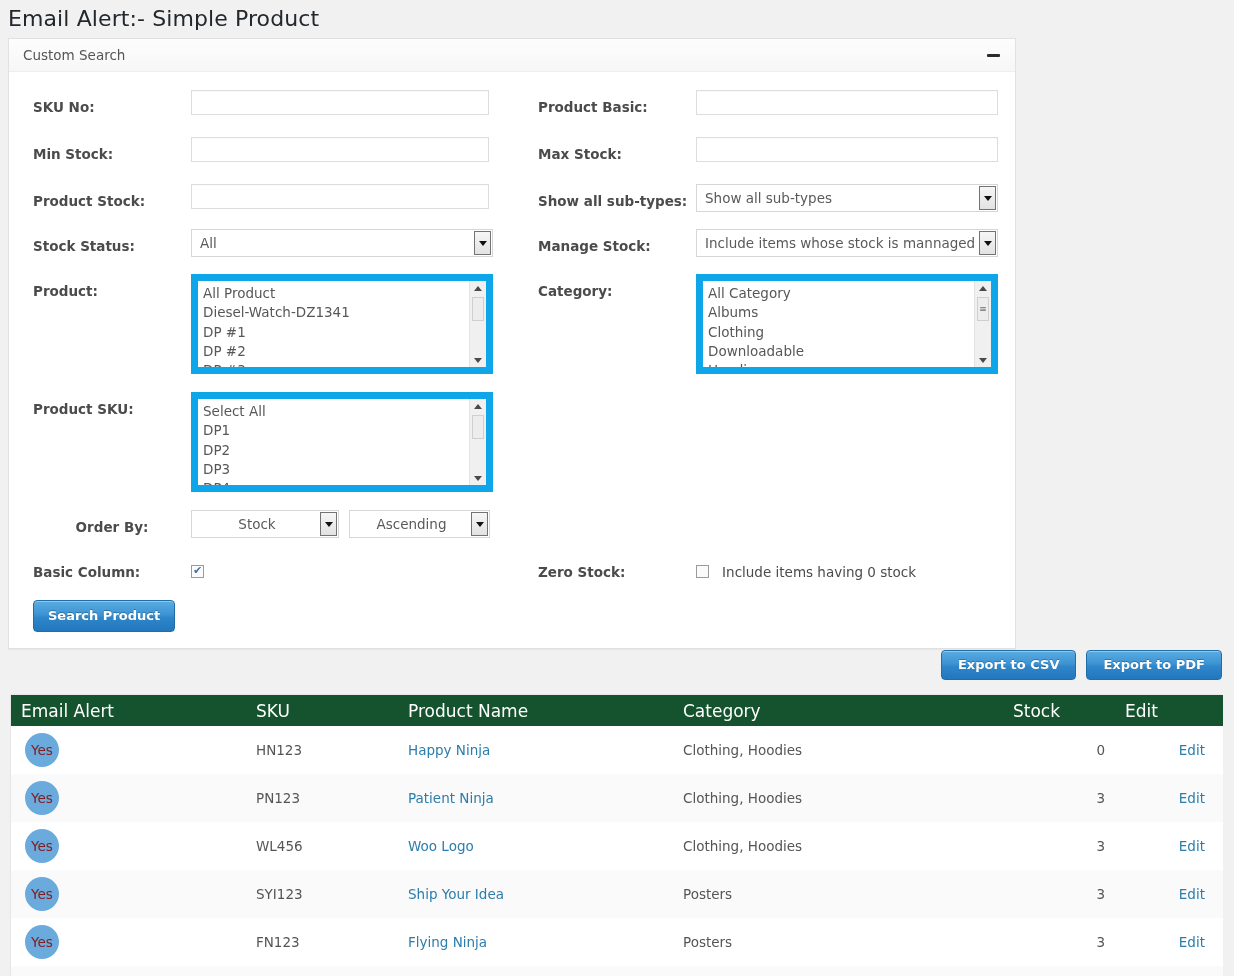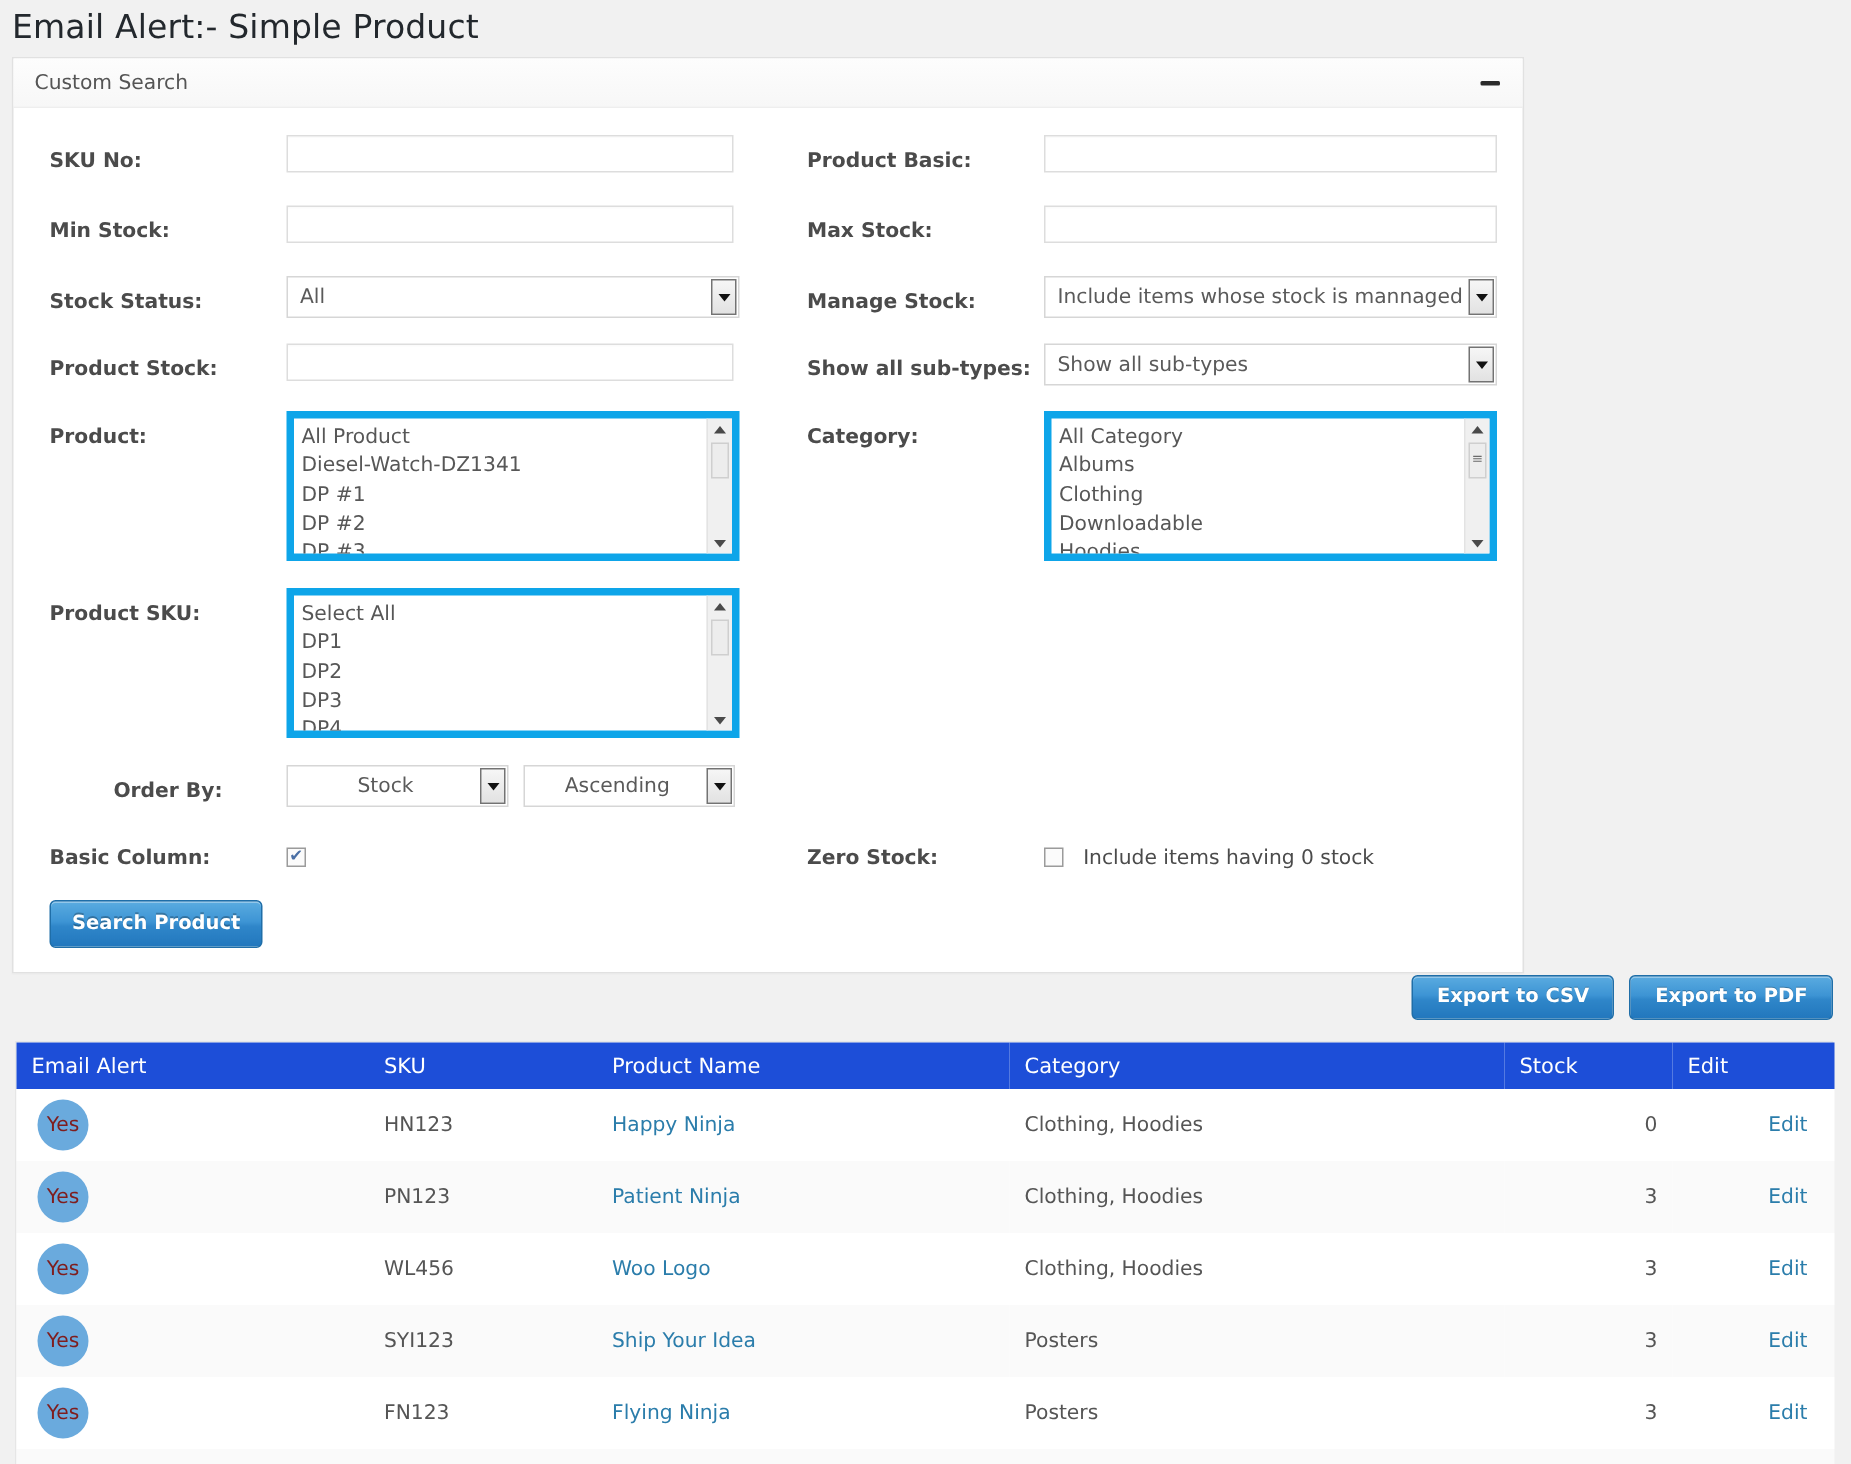--- a/index.html
+++ b/index.html
@@ -157,21 +157,21 @@
   .sel-stock   { width: 302px; }
   .sel-manage  { width: 302px; }
   .sel-subtype { width: 302px; }
   .sel-orderby { width: 148px; }
   .sel-orderdir{ width: 141px; }
 
   
   .listbox {
     width: 302px;
     height: 100px;
-    border: 5px solid #0ea5e9;
+    border: 7px solid #0ea5e9;
     background: #fff;
     box-sizing: border-box;
     position: relative;
     overflow: hidden;
     display: flex;
   }
   .listbox .opts {
     flex: 1 1 auto;
     padding: 3px 0 0 5px;
     overflow: hidden;
@@ -294,23 +294,23 @@
     background: #fff;
     border: 1px solid #e6e6e6;
     box-sizing: border-box;
   }
   table.rt {
     width: 100%;
     border-collapse: collapse;
     table-layout: fixed;
   }
   table.rt thead th {
-    background: #1d4ed8;
+    background: #14532d;
     color: #ffffff;
-    font-size: 14px;
+    font-size: 17px;
     font-weight: normal;
     text-align: left;
     height: 31px;
     padding: 0 10px;
     box-sizing: border-box;
     vertical-align: middle;
   }
   table.rt tbody td {
     font-size: 13.5px;
     color: #555;
@@ -392,50 +392,50 @@
         </div>
         <div class="col-right">
           <div class="flabel">Max Stock:</div>
           <div class="fctl"><input class="txt" type="text" value="" style=""></div>
         </div>
       </div>
 
       
       <div class="frow" style="margin-bottom:14px;">
         <div class="col-left">
+          <div class="flabel">Product Stock:</div>
+          <div class="fctl"><input class="txt" type="text" value="" style=""></div>
+        </div>
+        <div class="col-right">
+          <div class="flabel">Show all sub-types:</div>
+          <div class="fctl">
+            <div class="sel sel-subtype">
+              <span class="sel-val">Show all sub-types</span>
+              <span class="sel-arrow"></span>
+            </div>
+          </div>
+        </div>
+      </div>
+
+      
+      <div class="frow" style="margin-bottom:14px;">
+        <div class="col-left">
           <div class="flabel">Stock Status:</div>
           <div class="fctl">
             <div class="sel sel-stock">
               <span class="sel-val">All</span>
               <span class="sel-arrow"></span>
             </div>
           </div>
         </div>
         <div class="col-right">
           <div class="flabel">Manage Stock:</div>
           <div class="fctl">
             <div class="sel sel-manage">
               <span class="sel-val">Include items whose stock is mannaged</span>
-              <span class="sel-arrow"></span>
-            </div>
-          </div>
-        </div>
-      </div>
-
-      
-      <div class="frow" style="margin-bottom:14px;">
-        <div class="col-left">
-          <div class="flabel">Product Stock:</div>
-          <div class="fctl"><input class="txt" type="text" value="" style=""></div>
-        </div>
-        <div class="col-right">
-          <div class="flabel">Show all sub-types:</div>
-          <div class="fctl">
-            <div class="sel sel-subtype">
-              <span class="sel-val">Show all sub-types</span>
               <span class="sel-arrow"></span>
             </div>
           </div>
         </div>
       </div>
 
       
       <div class="frow" style="margin-bottom:18px;">
         <div class="col-left">
           <div class="flabel">Product:</div>

